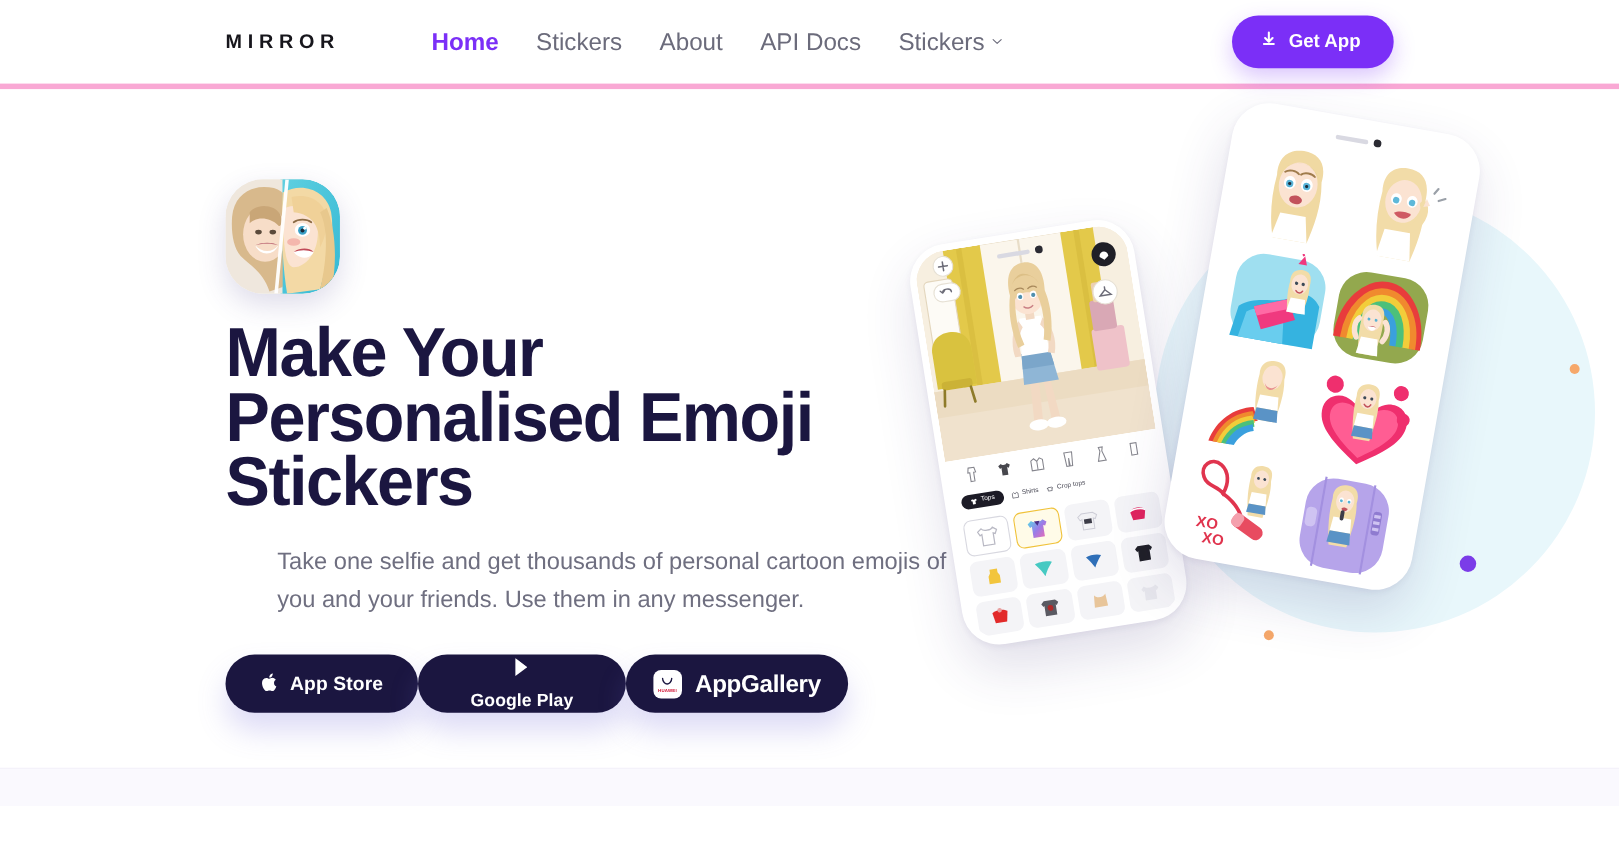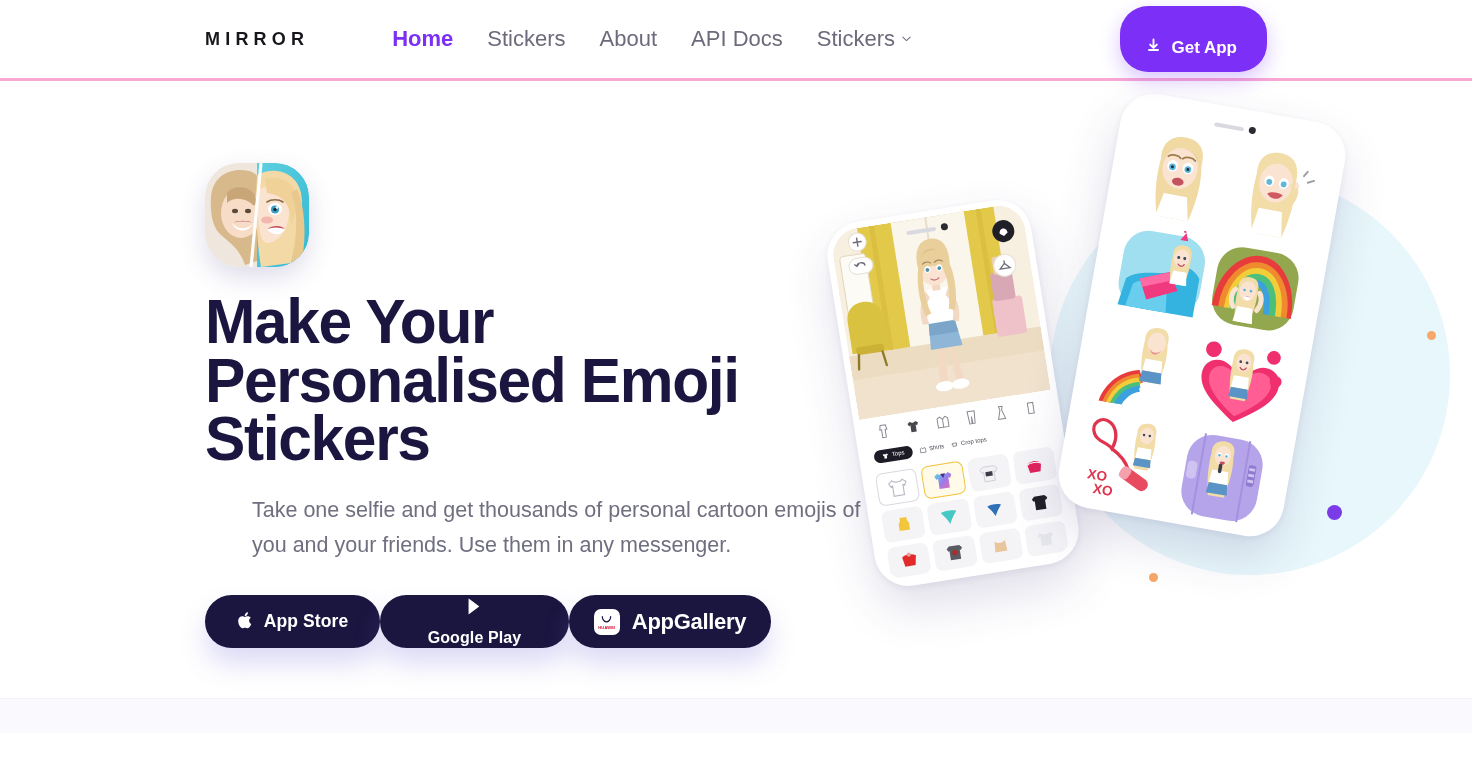--- a/index.html
+++ b/index.html
@@ -9,21 +9,21 @@
     background:#ffffff;
     color:#1e1a42;
     -webkit-font-smoothing:antialiased;
   }
 
   
   .header{
     position:relative;
     height:81px;
     background:#ffffff;
-    border-bottom:3px solid #f9a8d4;
+    border-bottom:5px solid #f9a8d4;
     display:flex;
     align-items:center;
     z-index:40;
   }
   .header-inner{
     width:100%;
     padding:0 205px;
     display:flex;
     align-items:center;
   }
@@ -64,21 +64,21 @@
   .chev svg{ display:block; }
 
   .get-app{
     margin-left:auto;
     background:#7b2ff7;
     color:#ffffff;
     font-size:17px;
     font-weight:700;
     border:none;
     border-radius:28px;
-    padding:32px 30px 14px 26px;
+    padding:14px 30px 14px 26px;
     display:flex;
     align-items:center;
     gap:11px;
     cursor:pointer;
     box-shadow:0 8px 20px rgba(123,47,247,0.28);
     white-space:nowrap;
   }
   .get-app .dl{ display:block; }
 
   

